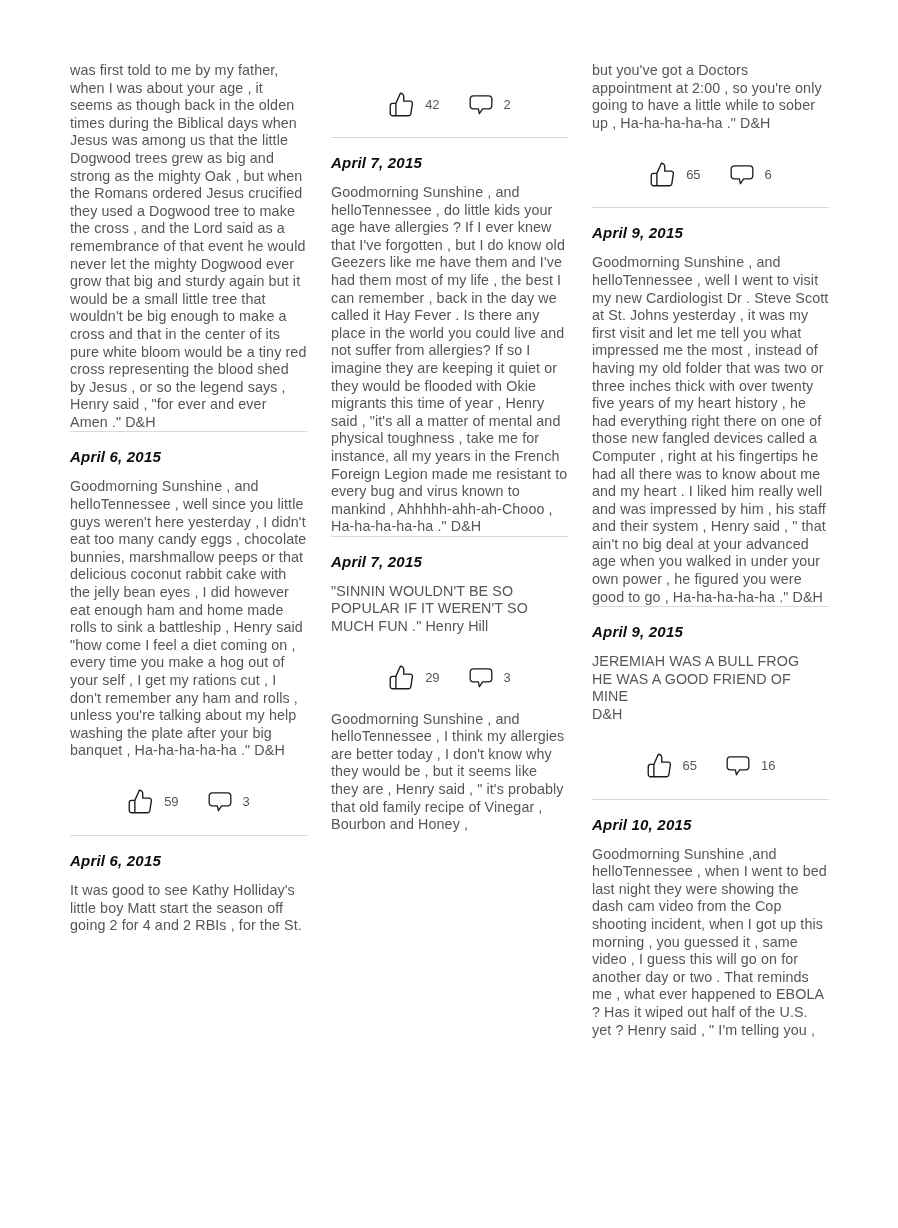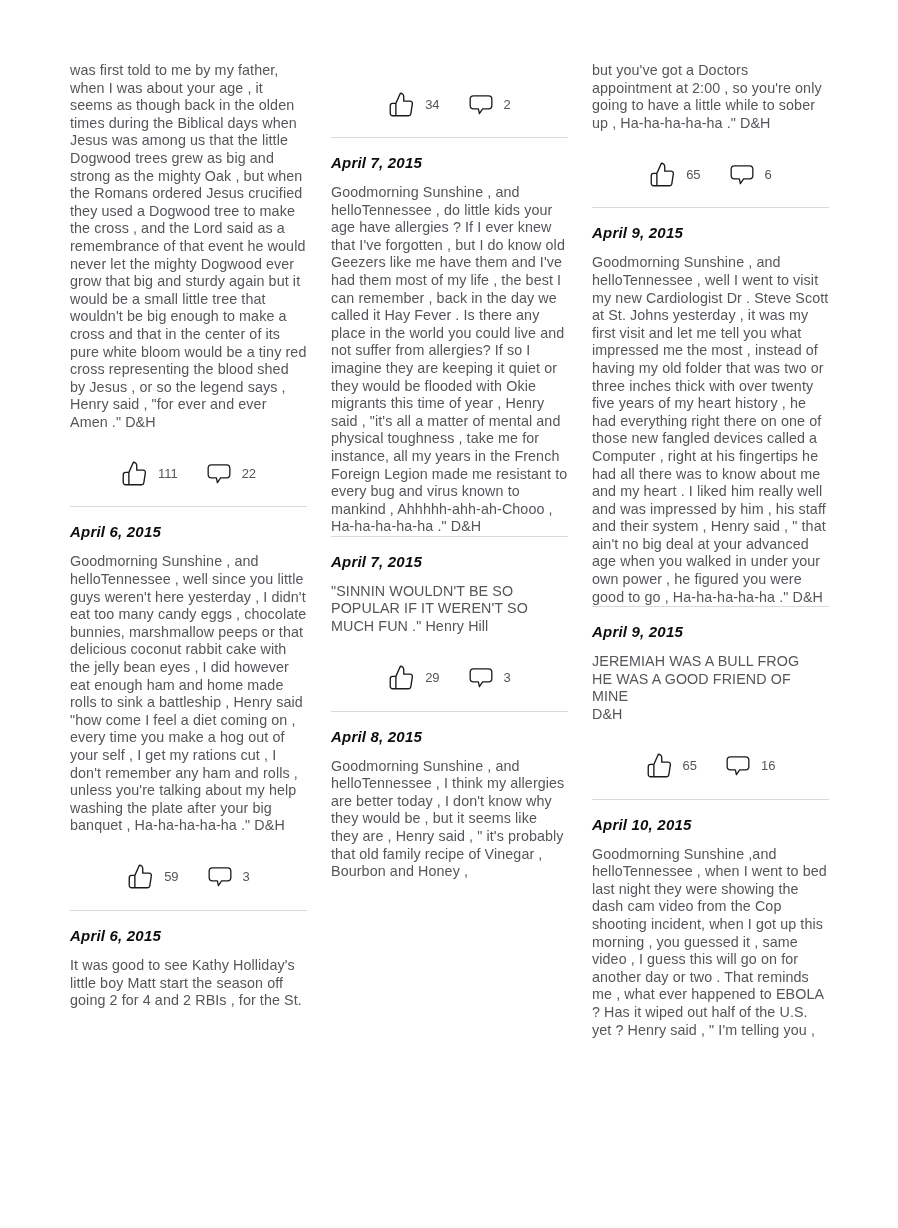--- a/index.html
+++ b/index.html
@@ -44,34 +44,20 @@
     letter-spacing:0.5px;
   }
 </style>
 </head>
 <body>
 
 <div class="page">
   <main class="columns">
       <section class="col">
         <p class="para">was first told to me by my father, when I was about your age , it seems as though back in the olden times during the Biblical days when Jesus was among us that the little Dogwood trees grew as big and strong as the mighty Oak , but when the Romans ordered Jesus crucified they used a Dogwood tree to make the cross , and the Lord said as a remembrance of that event he would never let the mighty Dogwood ever grow that big and sturdy again but it would be a small little tree that wouldn't be big enough to make a cross and that in the center of its pure white bloom would be a tiny red cross representing the blood shed by Jesus , or so the legend says , Henry said , "for ever and ever Amen ." D&amp;H</p>
-        <div class="actions">
-    <span class="act">
-      <svg width="27" height="27" viewBox="0 0 24 24" fill="none" stroke="#1a1a1a" stroke-width="1.2" stroke-linejoin="round" stroke-linecap="round">
-        <path d="M14 9V5a3 3 0 0 0-3-3l-4 9v11h11.28a2 2 0 0 0 2-1.7l1.38-9a2 2 0 0 0-2-2.3zM7 22H4a2 2 0 0 1-2-2v-7a2 2 0 0 1 2-2h3"></path>
-      </svg>
-      <span class="count">111</span>
-    </span>
-    <span class="act">
-      <svg width="26" height="23" viewBox="0 0 24 21" fill="none" stroke="#1a1a1a" stroke-width="1.2" stroke-linejoin="round" stroke-linecap="round">
-        <path d="M5 2.5 H19 Q22 2.5 22 5.5 V11.5 Q22 14.5 19 14.5 H13.5 L10.5 19 L9.6 14.5 H5 Q2 14.5 2 11.5 V5.5 Q2 2.5 5 2.5 Z"></path>
-      </svg>
-      <span class="count">22</span>
-    </span>
-  </div>
         <div class="datewrap">
     <hr class="divider">
     <h3 class="date">April 6, 2015</h3>
   </div>
         <p class="para">Goodmorning Sunshine , and helloTennessee , well since you little guys weren't here yesterday , I didn't eat too many candy eggs , chocolate bunnies, marshmallow peeps or that delicious coconut rabbit cake with the jelly bean eyes , I did however eat enough ham and home made rolls to sink a battleship , Henry said "how come I feel a diet coming on , every time you make a hog out of your self , I get my rations cut , I don't remember any ham and rolls , unless you're talking about my help washing the plate after your big banquet , Ha-ha-ha-ha-ha ." D&amp;H</p>
         <div class="actions">
     <span class="act">
       <svg width="27" height="27" viewBox="0 0 24 24" fill="none" stroke="#1a1a1a" stroke-width="1.2" stroke-linejoin="round" stroke-linecap="round">
         <path d="M14 9V5a3 3 0 0 0-3-3l-4 9v11h11.28a2 2 0 0 0 2-1.7l1.38-9a2 2 0 0 0-2-2.3zM7 22H4a2 2 0 0 1-2-2v-7a2 2 0 0 1 2-2h3"></path>
       </svg>
@@ -89,21 +75,21 @@
     <h3 class="date">April 6, 2015</h3>
   </div>
         <p class="para">It was good to see Kathy Holliday's little boy Matt start the season off going 2 for 4 and 2 RBIs , for the St.</p>
       </section>
       <section class="col">
         <div class="actions">
     <span class="act">
       <svg width="27" height="27" viewBox="0 0 24 24" fill="none" stroke="#1a1a1a" stroke-width="1.2" stroke-linejoin="round" stroke-linecap="round">
         <path d="M14 9V5a3 3 0 0 0-3-3l-4 9v11h11.28a2 2 0 0 0 2-1.7l1.38-9a2 2 0 0 0-2-2.3zM7 22H4a2 2 0 0 1-2-2v-7a2 2 0 0 1 2-2h3"></path>
       </svg>
-      <span class="count">34</span>
+      <span class="count">42</span>
     </span>
     <span class="act">
       <svg width="26" height="23" viewBox="0 0 24 21" fill="none" stroke="#1a1a1a" stroke-width="1.2" stroke-linejoin="round" stroke-linecap="round">
         <path d="M5 2.5 H19 Q22 2.5 22 5.5 V11.5 Q22 14.5 19 14.5 H13.5 L10.5 19 L9.6 14.5 H5 Q2 14.5 2 11.5 V5.5 Q2 2.5 5 2.5 Z"></path>
       </svg>
       <span class="count">2</span>
     </span>
   </div>
         <div class="datewrap">
     <hr class="divider">
@@ -121,24 +107,20 @@
         <path d="M14 9V5a3 3 0 0 0-3-3l-4 9v11h11.28a2 2 0 0 0 2-1.7l1.38-9a2 2 0 0 0-2-2.3zM7 22H4a2 2 0 0 1-2-2v-7a2 2 0 0 1 2-2h3"></path>
       </svg>
       <span class="count">29</span>
     </span>
     <span class="act">
       <svg width="26" height="23" viewBox="0 0 24 21" fill="none" stroke="#1a1a1a" stroke-width="1.2" stroke-linejoin="round" stroke-linecap="round">
         <path d="M5 2.5 H19 Q22 2.5 22 5.5 V11.5 Q22 14.5 19 14.5 H13.5 L10.5 19 L9.6 14.5 H5 Q2 14.5 2 11.5 V5.5 Q2 2.5 5 2.5 Z"></path>
       </svg>
       <span class="count">3</span>
     </span>
-  </div>
-        <div class="datewrap">
-    <hr class="divider">
-    <h3 class="date">April 8, 2015</h3>
   </div>
         <p class="para">Goodmorning Sunshine , and helloTennessee , I think my allergies are better today , I don't know why they would be , but it seems like they are , Henry said , " it's probably that old family recipe of Vinegar , Bourbon and Honey ,</p>
       </section>
       <section class="col">
         <p class="para">but you've got a Doctors appointment at 2:00 , so you're only going to have a little while to sober up , Ha-ha-ha-ha-ha ." D&amp;H</p>
         <div class="actions">
     <span class="act">
       <svg width="27" height="27" viewBox="0 0 24 24" fill="none" stroke="#1a1a1a" stroke-width="1.2" stroke-linejoin="round" stroke-linecap="round">
         <path d="M14 9V5a3 3 0 0 0-3-3l-4 9v11h11.28a2 2 0 0 0 2-1.7l1.38-9a2 2 0 0 0-2-2.3zM7 22H4a2 2 0 0 1-2-2v-7a2 2 0 0 1 2-2h3"></path>
       </svg>

